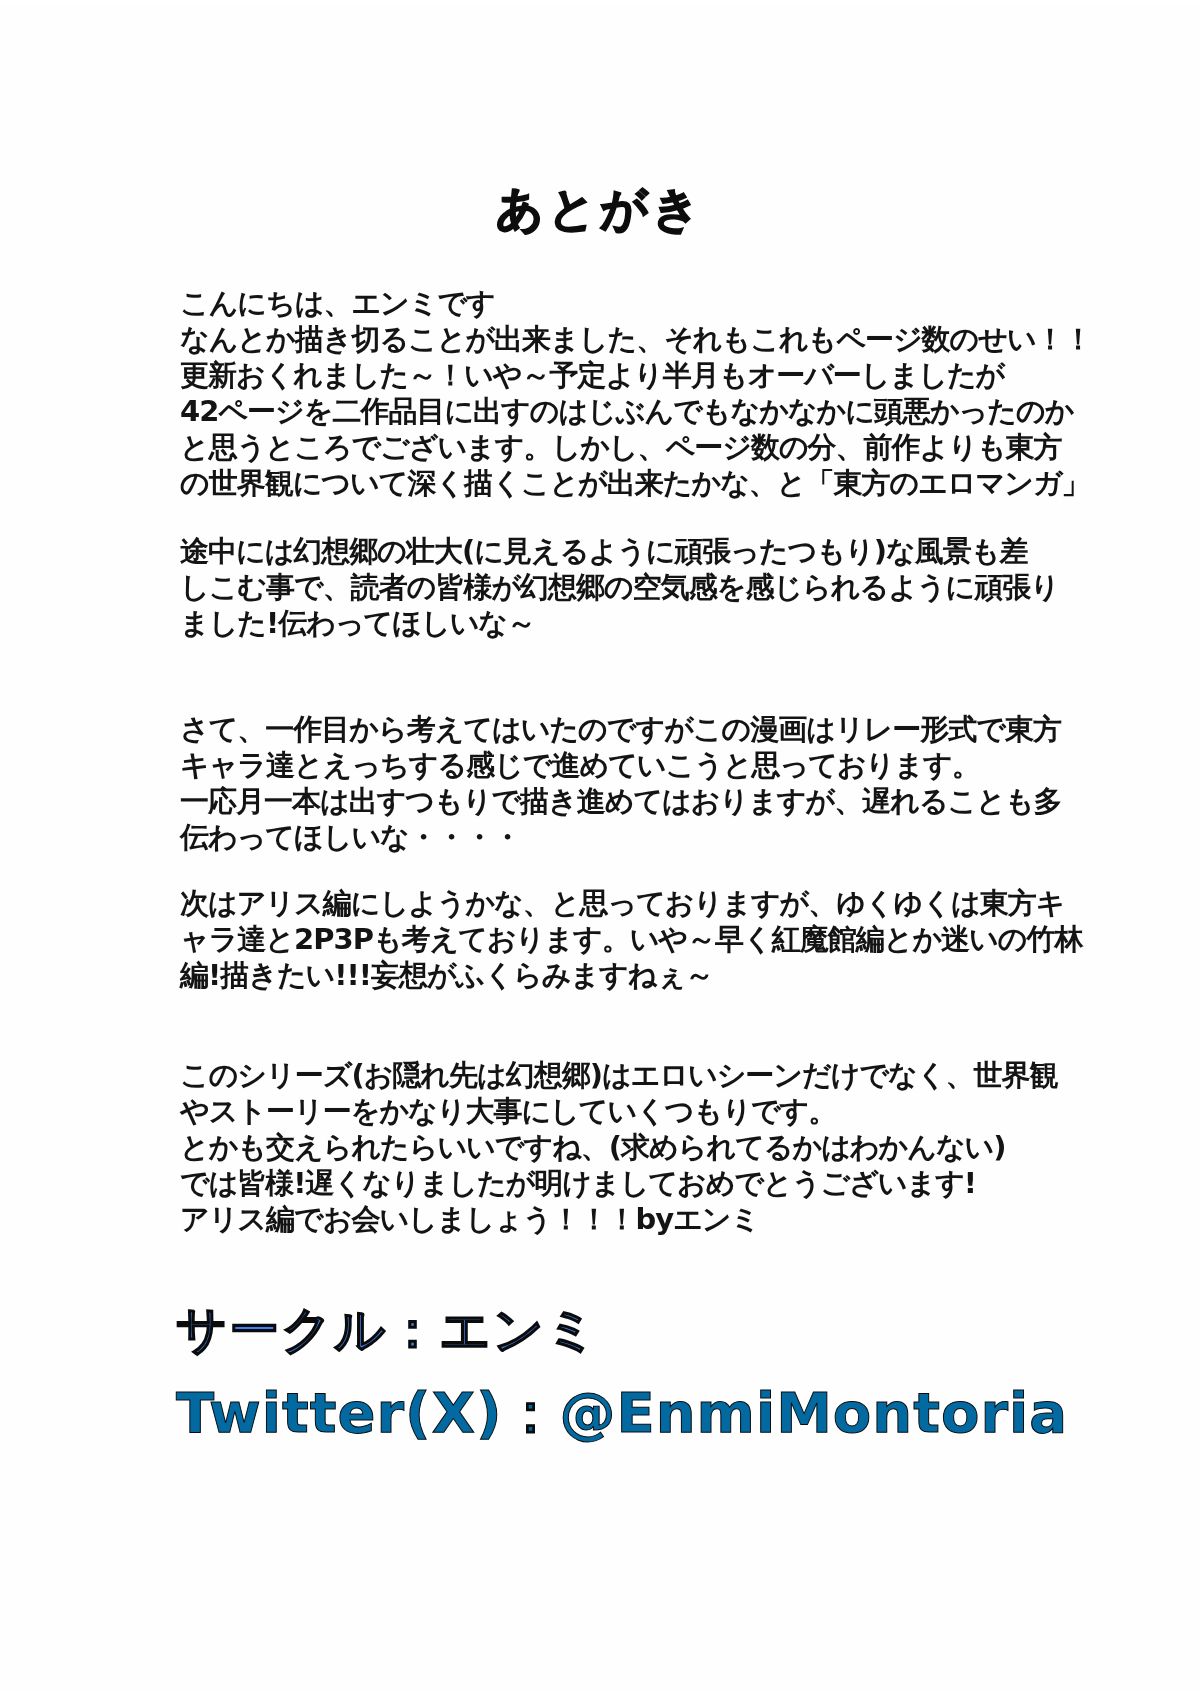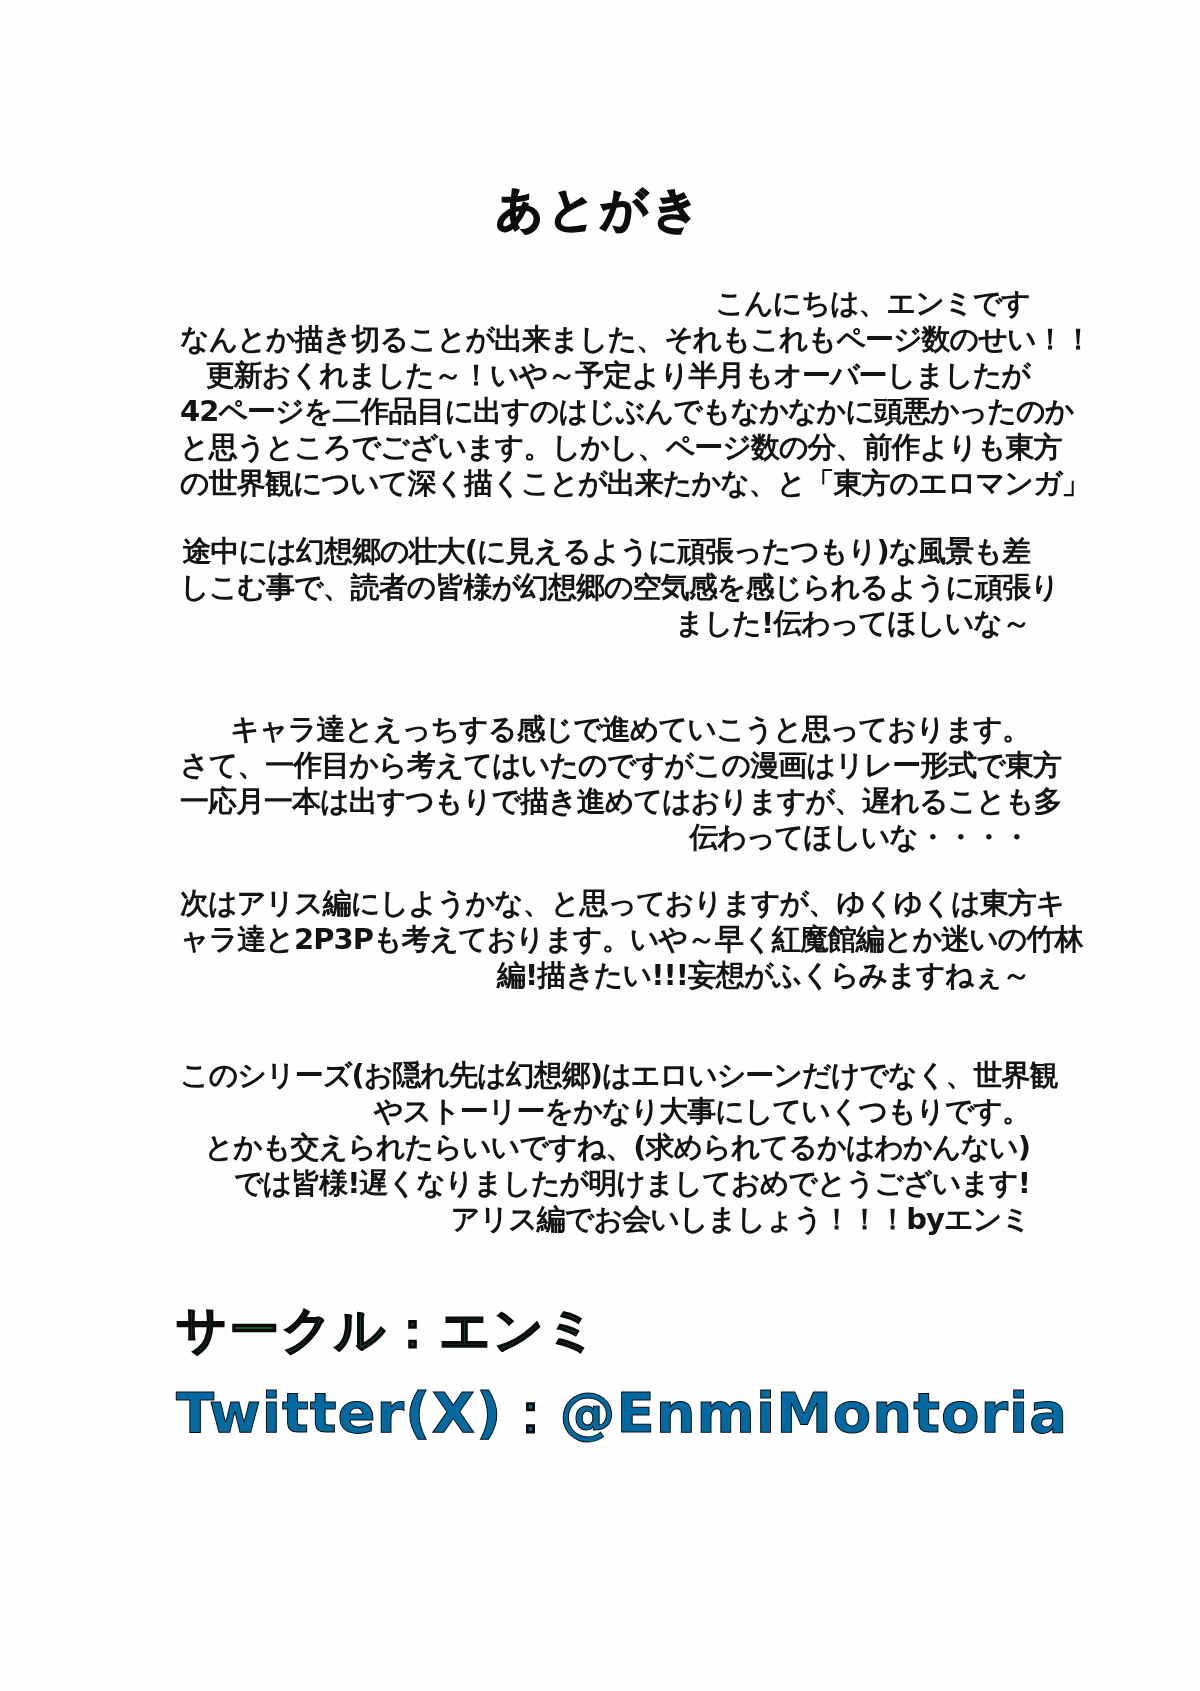--- a/index.html
+++ b/index.html
@@ -41,31 +41,30 @@
   .para:nth-child(4) { margin-top: 30px; }
   .para:nth-child(5) { margin-top: 64px; }
   .line {
     display: block;
     font-size: 29px;
     line-height: 36px;
     font-weight: 700;
     letter-spacing: -1px;
     white-space: nowrap;
     color: #141414;
-    text-align: right;
   }
   .footer {
     margin-top: 60px;
     margin-left: 176px;
   }
   .footer-circle {
     font-size: 50px;
     font-weight: 900;
     letter-spacing: 2px;
-    color: #14532d;
+    color: #3b82f6;
     -webkit-text-stroke: 1.5px #0b0b0b;
   }
   .footer-twitter {
     margin-top: 12px;
     font-size: 56px;
     font-weight: 900;
     letter-spacing: 1px;
     color: #0369a1;
     -webkit-text-stroke: 1px #0b0b0b;
   }
@@ -84,22 +83,22 @@
         <span class="line">42ページを二作品目に出すのはじぶんでもなかなかに頭悪かったのか</span>
         <span class="line">と思うところでございます。しかし、ページ数の分、前作よりも東方</span>
         <span class="line">の世界観について深く描くことが出来たかな、と「東方のエロマンガ」</span>
       </p>
       <p class="para">
         <span class="line">途中には幻想郷の壮大(に見えるように頑張ったつもり)な風景も差</span>
         <span class="line">しこむ事で、読者の皆様が幻想郷の空気感を感じられるように頑張り</span>
         <span class="line">ました!伝わってほしいな～</span>
       </p>
       <p class="para">
+        <span class="line">さて、一作目から考えてはいたのですがこの漫画はリレー形式で東方</span>
         <span class="line">キャラ達とえっちする感じで進めていこうと思っております。</span>
-        <span class="line">さて、一作目から考えてはいたのですがこの漫画はリレー形式で東方</span>
         <span class="line">一応月一本は出すつもりで描き進めてはおりますが、遅れることも多</span>
         <span class="line">伝わってほしいな・・・・</span>
       </p>
       <p class="para">
         <span class="line">次はアリス編にしようかな、と思っておりますが、ゆくゆくは東方キ</span>
         <span class="line">ャラ達と2P3Pも考えております。いや～早く紅魔館編とか迷いの竹林</span>
         <span class="line">編!描きたい!!!妄想がふくらみますねぇ～</span>
       </p>
       <p class="para">
         <span class="line">このシリーズ(お隠れ先は幻想郷)はエロいシーンだけでなく、世界観</span>

